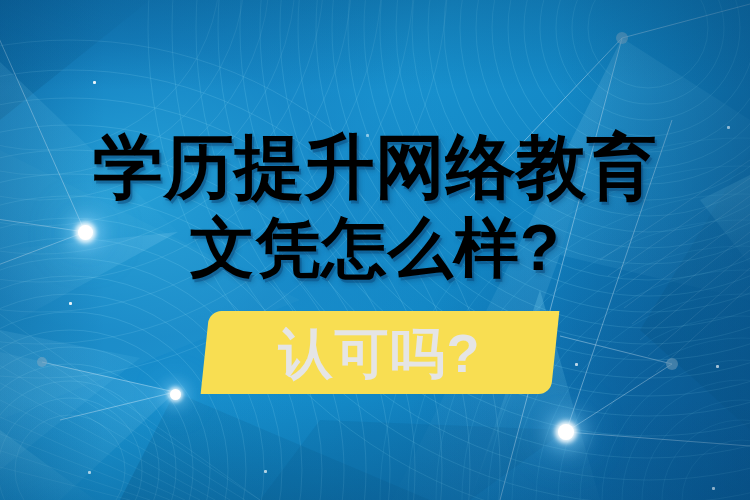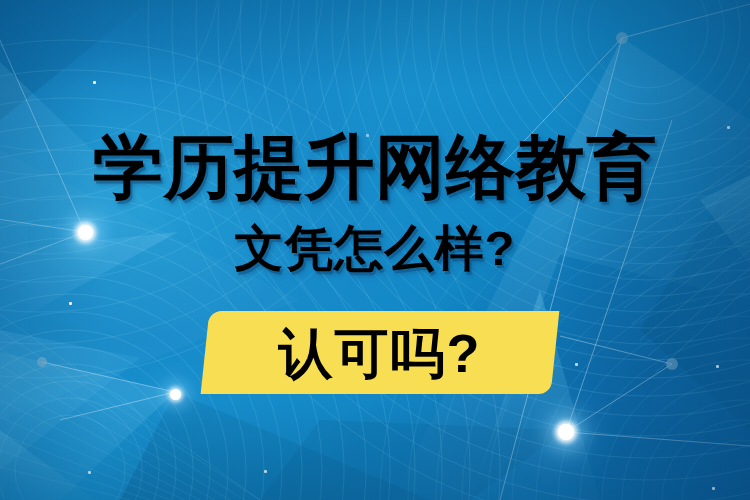--- a/index.html
+++ b/index.html
@@ -115,21 +115,21 @@
     white-space: nowrap;
     text-shadow:
       2px 3px 0 rgba(10,74,124,0.45),
       3px 4px 5px rgba(8,60,102,0.35);
   }
   .headline-line.l1 {
     font-size: 70px;
     line-height: 78px;
   }
   .headline-line.l2 {
-    font-size: 49px;
+    font-size: 65px;
     line-height: 84px;
     letter-spacing: 1px;
   }
 
   
   .badge-wrap {
     position: absolute;
     left: 205px;
     top: 311px;
     width: 350px;
@@ -142,21 +142,21 @@
     background: #f8de52;
     border-radius: 12px 0 12px 0;
     transform: skewX(-6deg);
   }
   .badge-label {
     position: absolute;
     inset: 0;
     display: flex;
     align-items: center;
     justify-content: center;
-    color: #000000;
+    color: #e5e5e5;
     font-size: 54px;
     font-weight: bold;
     letter-spacing: 2px;
     line-height: 1;
     padding-bottom: 0;
     white-space: nowrap;
   }
 </style>
 </head>
 <body>

